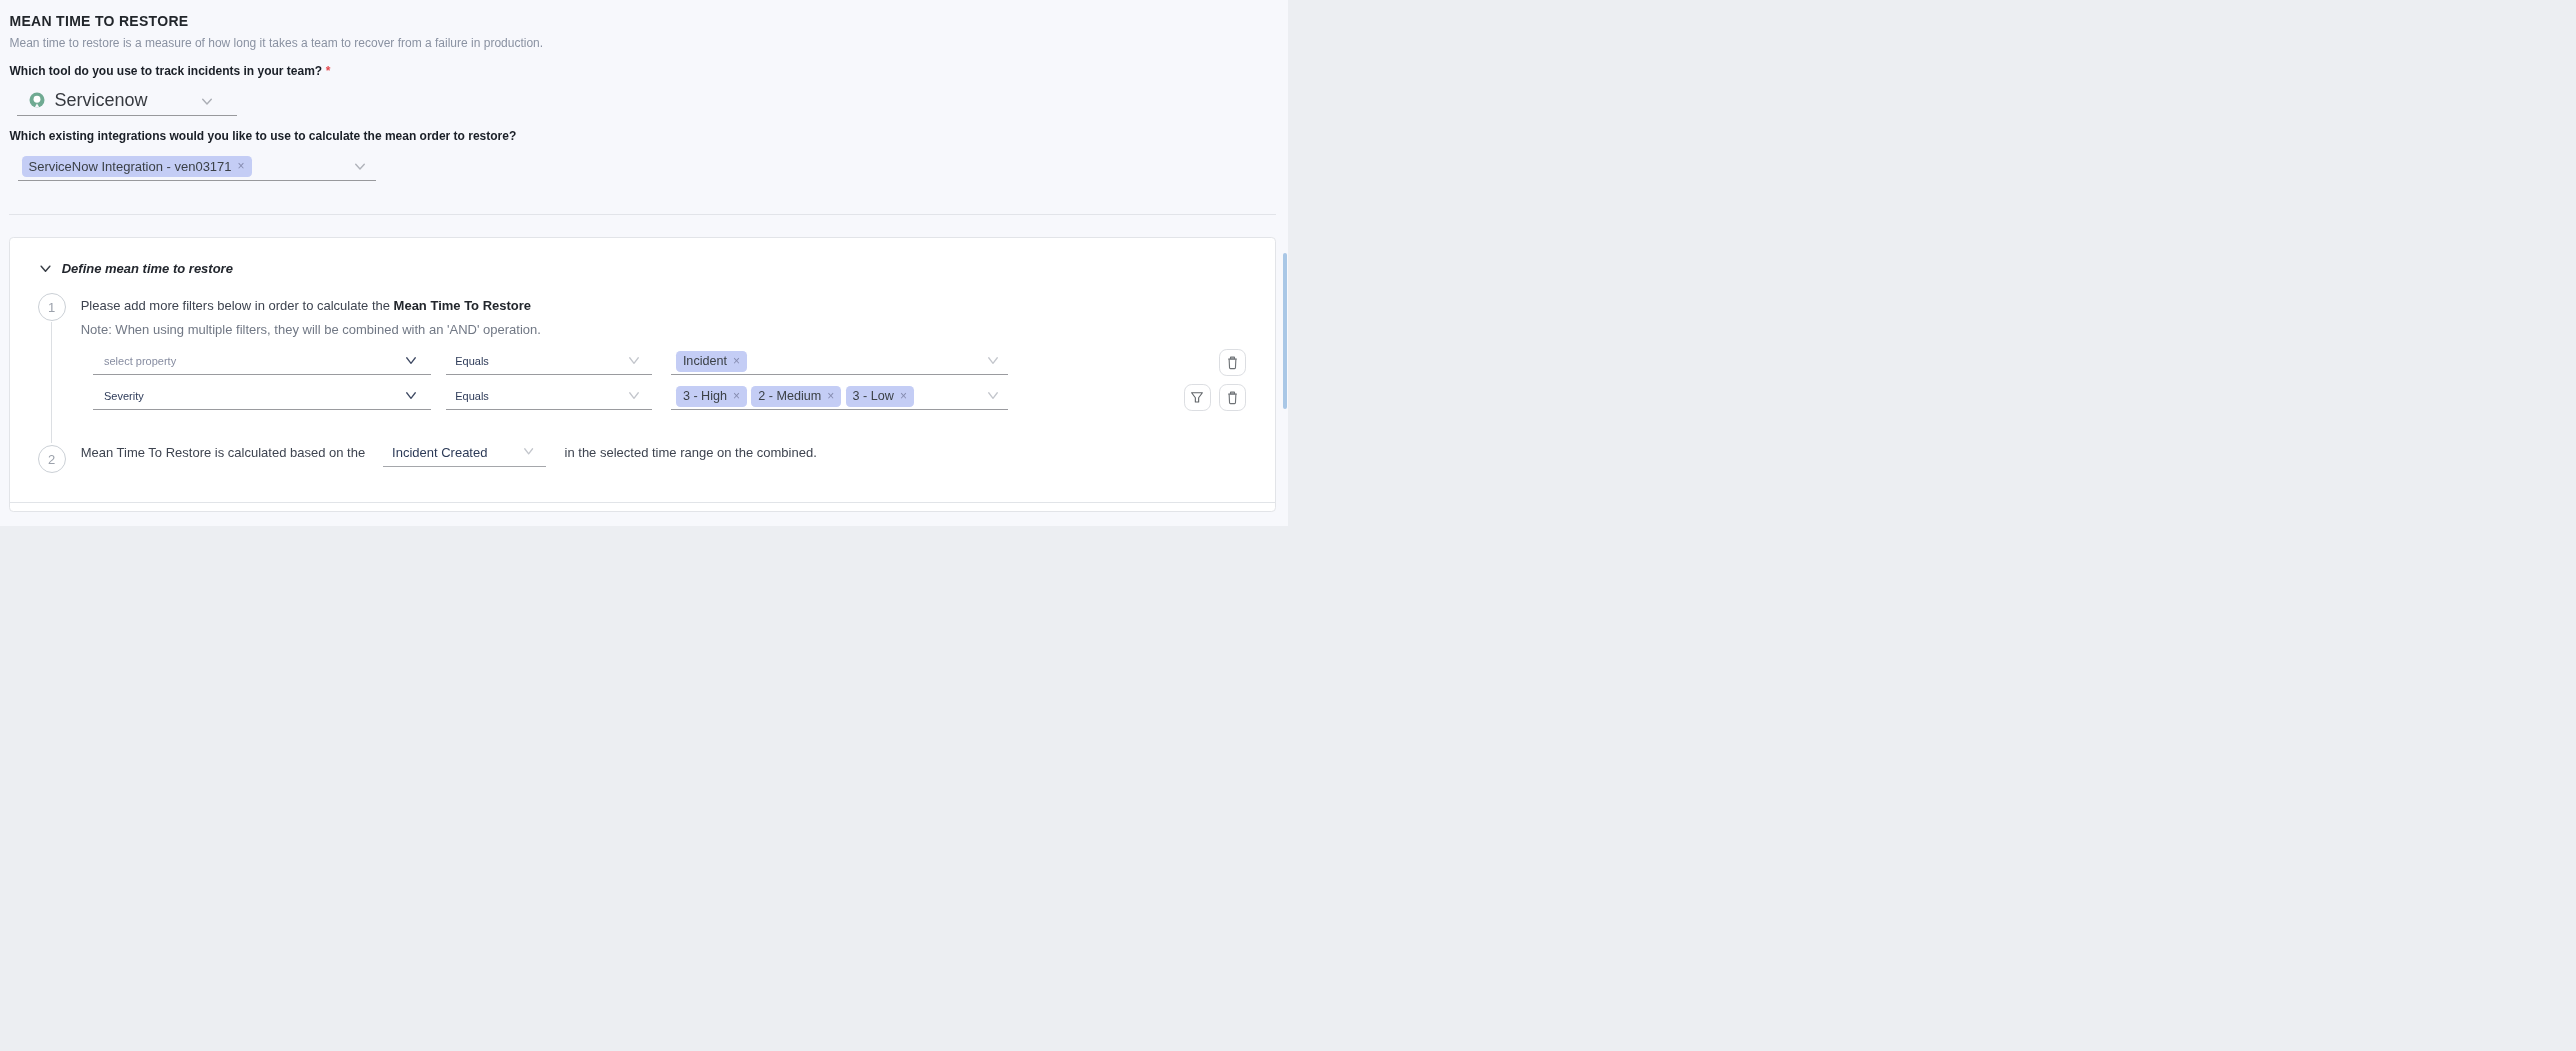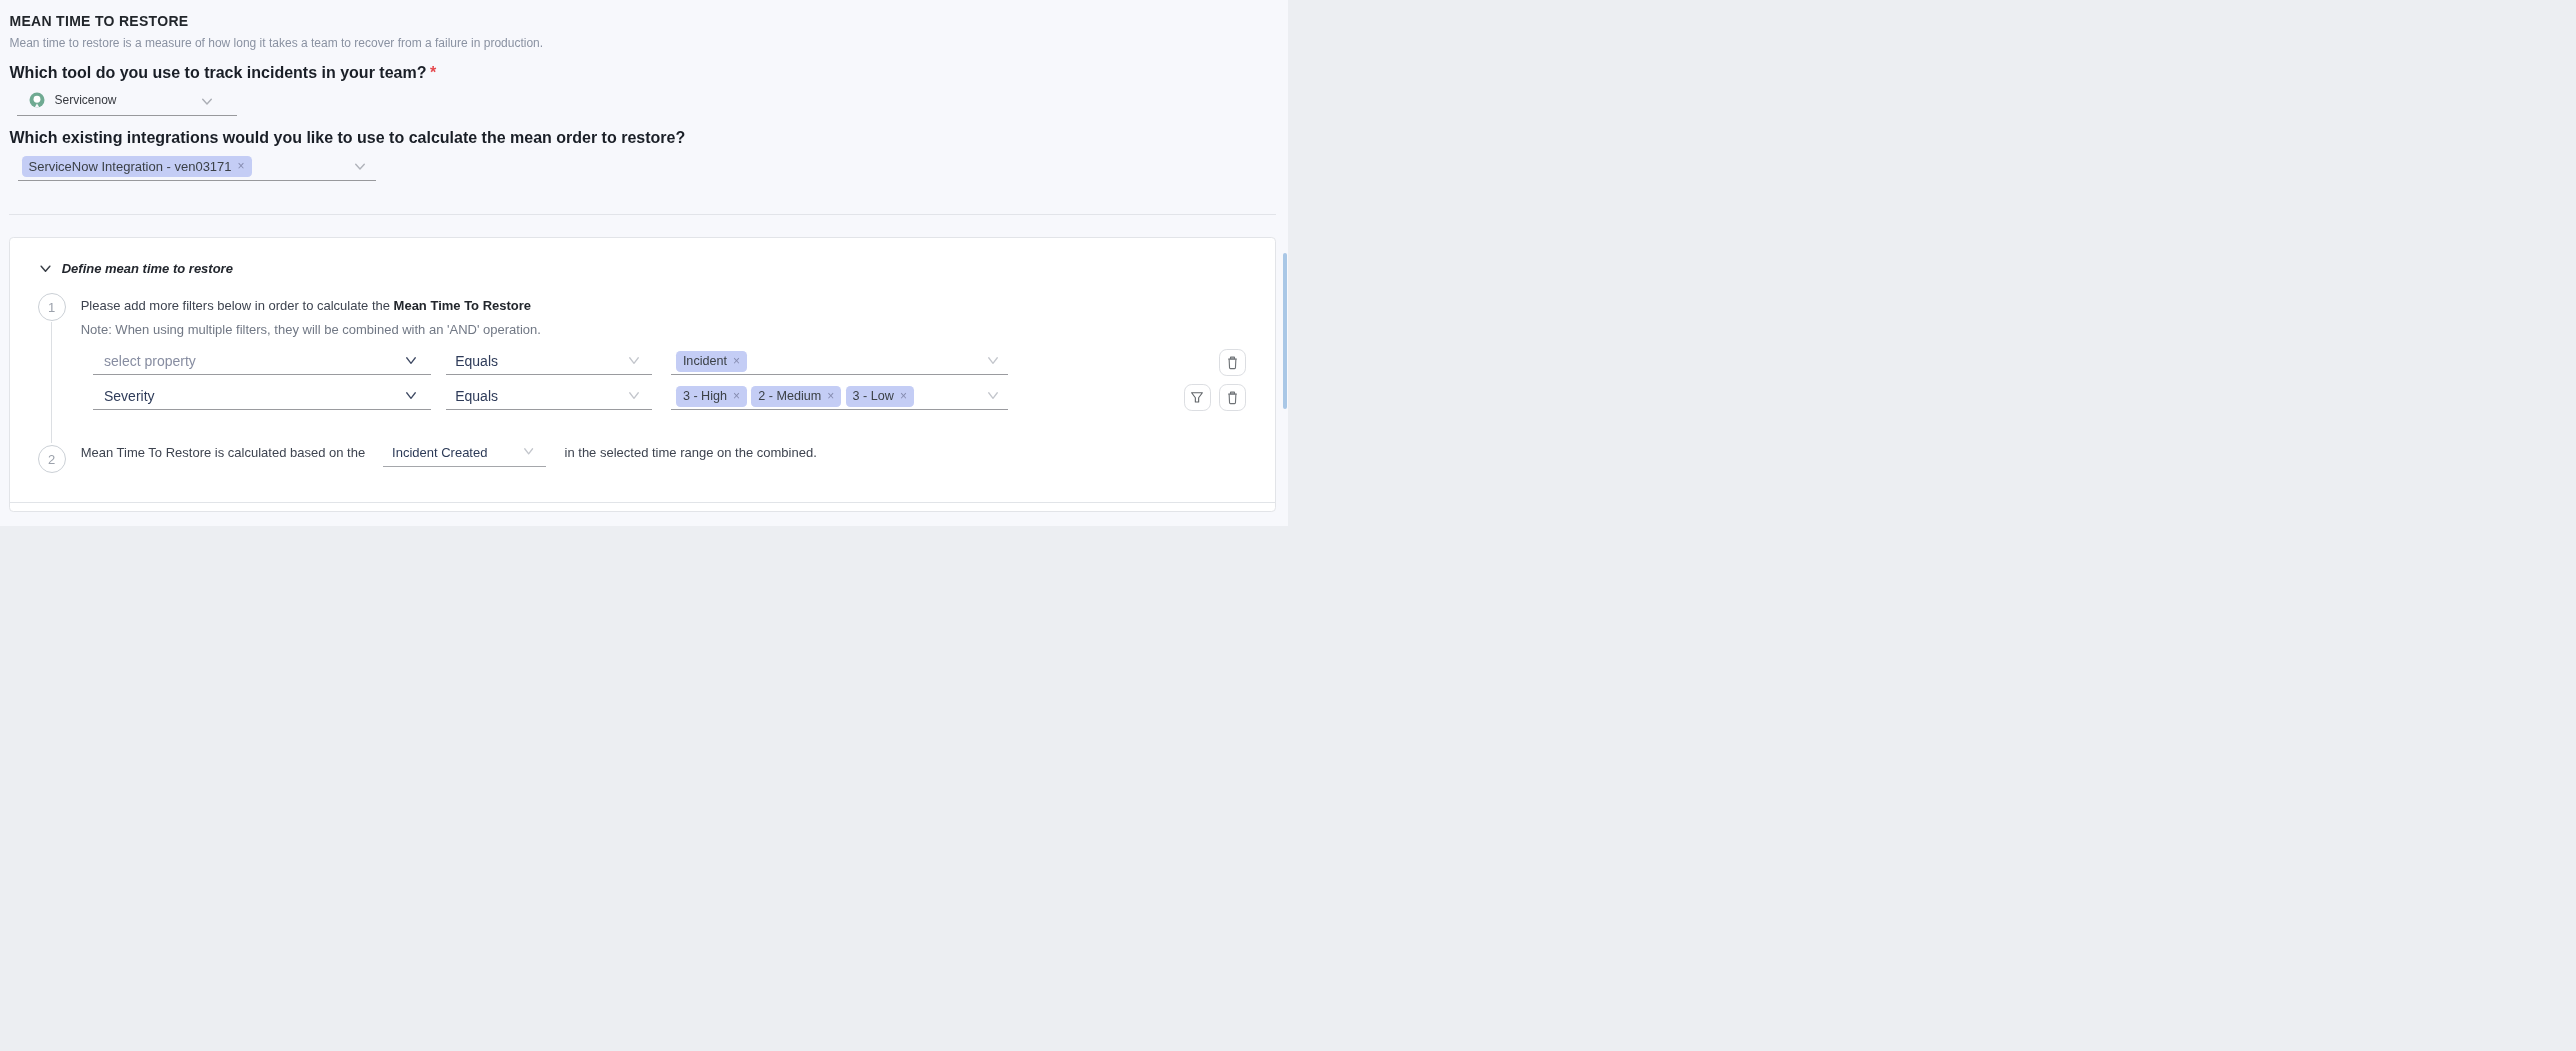--- a/index.html
+++ b/index.html
@@ -5,27 +5,27 @@
   html,body{margin:0;padding:0;background:#eceef2;}
   .screen{
     position:relative;width:1288px;height:526px;background:#f7f8fc;
     font-family:"Liberation Sans","DejaVu Sans",sans-serif;color:#3c4350;
     overflow:hidden;
   }
   .abs{position:absolute;}
   
   .page-title{left:9.5px;top:13px;font-size:14px;font-weight:bold;color:#22262b;letter-spacing:0.3px;}
   .page-subtitle{left:9.5px;top:36px;font-size:12px;color:#8a92a2;}
-  .q-label{font-size:16px;font-weight:bold;color:#1a1f27;}
+  .q-label{font-size:12px;font-weight:bold;color:#1a1f27;}
   .req{color:#e5484d;font-weight:bold;margin-left:3.5px;}
   .q1{left:9.5px;top:64px;}
   .q2{left:9.5px;top:129px;}
   .select-line{border-bottom:1.7px solid #98999c;display:flex;align-items:center;box-sizing:border-box;}
   .sel-tool{left:17.4px;top:87px;width:220px;height:29px;padding:0 0 1.7px 10.4px;}
-  .sel-tool .val{font-size:12px;color:#36393f;margin-left:8.7px;}
+  .sel-tool .val{font-size:18px;color:#36393f;margin-left:8.7px;}
   .sel-tool .chev{position:absolute;right:24px;top:9.5px;}
   .sel-integrations{left:18px;top:152px;width:358px;height:29px;padding-left:3.5px;}
   .sel-integrations .chev{position:absolute;right:10.4px;top:9.5px;}
   .tag{
     display:inline-flex;align-items:center;background:#c4cdf5;border-radius:4.3px;
     height:21px;padding:0 7px;font-size:13px;color:#3b4046;white-space:nowrap;
   }
   .tag .x{margin-left:6px;color:#868cb0;font-size:12px;cursor:pointer;}
   .divider{left:8.7px;top:214px;width:1267px;height:0;border-top:0.9px solid #e2e4e9;}
   
@@ -43,21 +43,21 @@
   .circle1{left:28px;top:55px;}
   .circle2{left:28px;top:207px;}
   .connector{left:41px;top:84px;width:0;height:121px;border-left:0.9px solid #dcdfe3;}
   .step1-text{left:71px;top:59px;font-size:13px;color:#3e4450;line-height:17.4px;}
   .step1-text b{color:#22262c;}
   .note-text{left:71px;top:83px;font-size:13px;color:#717885;line-height:17.4px;}
   
   .frow{left:0;top:0;height:27px;}
   .fcol{position:absolute;height:27px;border-bottom:1.7px solid #9a9b9f;box-sizing:border-box;
         display:flex;align-items:center;}
-  .fcol .txt{font-size:14px;}
+  .fcol .txt{font-size:11px;}
   .val-navy{color:#2e3b59;}
   .placeholder{color:#878da1;}
   .chev{display:inline-flex;}
   .chev svg{display:block;}
   .row1{top:110px;} .row2{top:145px;}
   .c1{left:83px;width:338px;padding-left:11.3px;}
   .c2{left:436px;width:206px;padding-left:9.5px;}
   .c3{left:661px;width:337px;padding-left:5.2px;gap:4.3px;}
   .c1 .chev,.c2 .chev,.c3 .chev{position:absolute;top:7.8px;}
   .c1 .chev{right:14px;} .c2 .chev{right:12px;} .c3 .chev{right:8.7px;}

